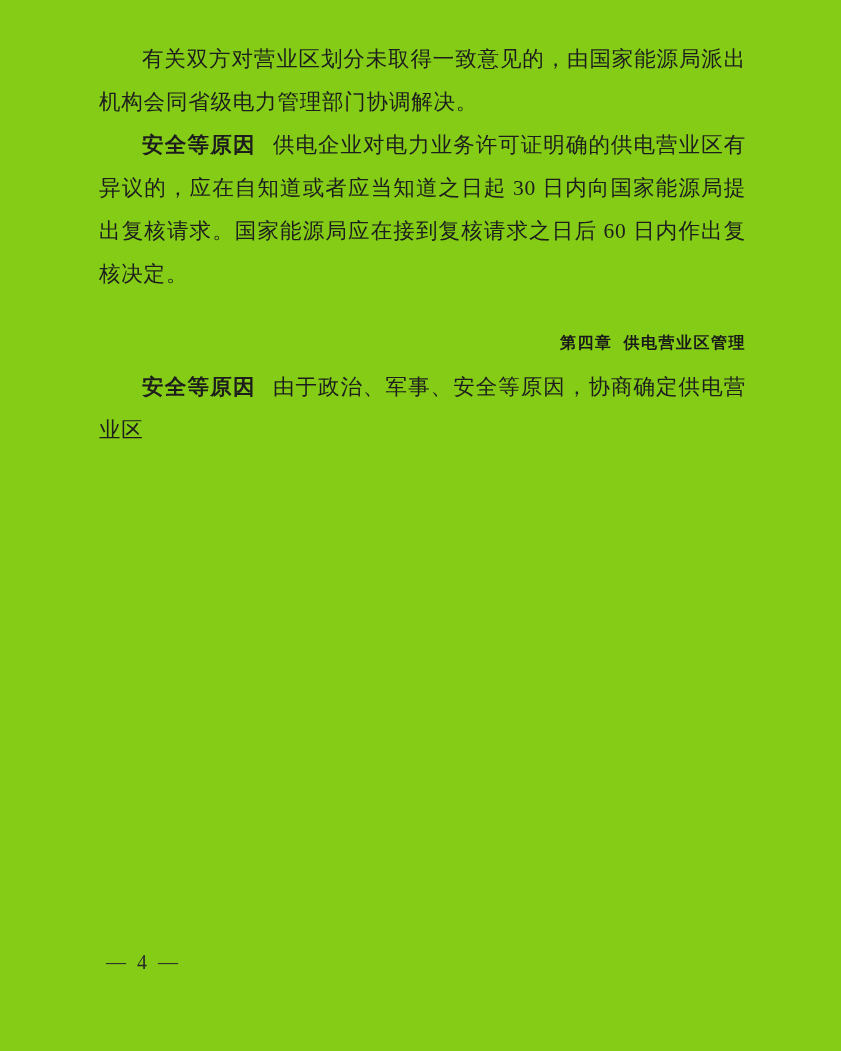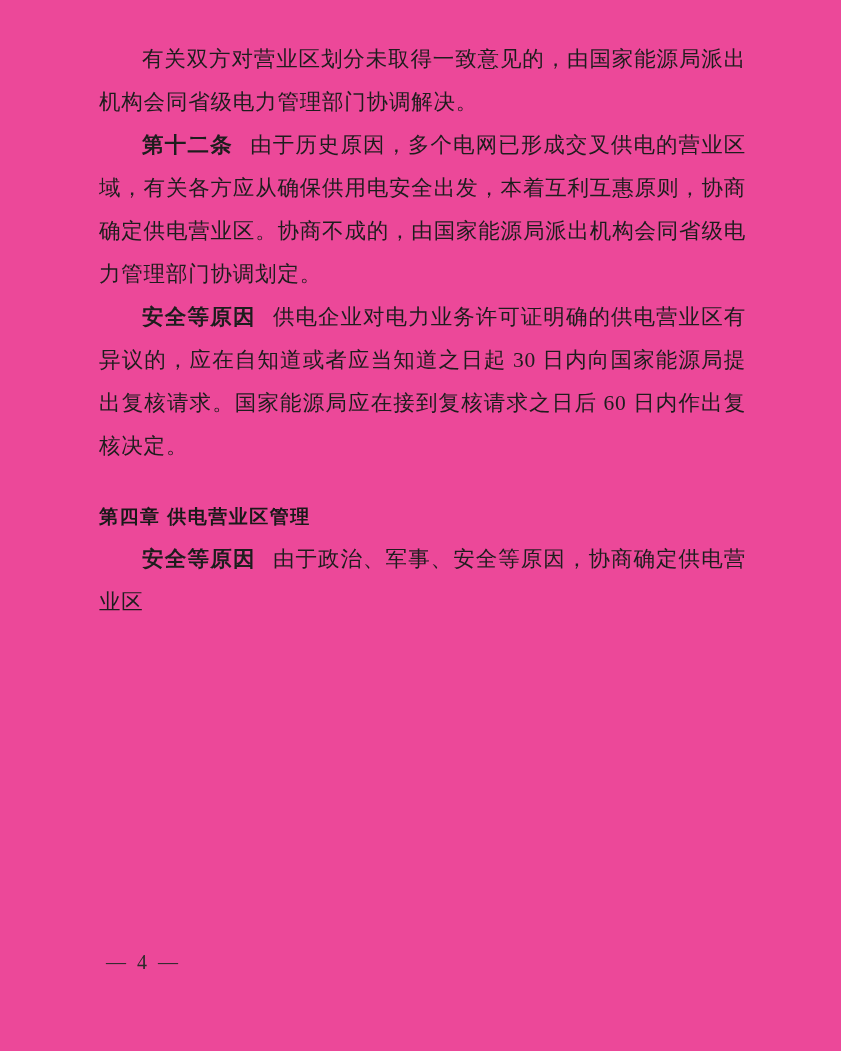--- a/index.html
+++ b/index.html
@@ -4,21 +4,21 @@
 <style>
   html, body {
     margin: 0;
     padding: 0;
     background: #ffffff;
   }
   .page {
     position: relative;
     width: 841px;
     height: 1051px;
-    background: #ec4899;
+    background: #84cc16;
     overflow: hidden;
     font-family: "Liberation Serif", "DejaVu Serif", serif;
     color: #1d1d1d;
   }
   .content {
     position: absolute;
     left: 99px;
     top: 38px;
     width: 647px;
     font-size: 21.5px;
@@ -32,25 +32,25 @@
     letter-spacing: 0.8px;
   }
   .article-no {
     font-family: "Liberation Sans", "DejaVu Sans", sans-serif;
     font-weight: 700;
     margin-right: 0.8em;
     letter-spacing: 1px;
   }
   h2.chapter {
     margin: 27px 0 0 0;
-    font-size: 19px;
+    font-size: 16px;
     line-height: 43px;
-    text-align: left;
+    text-align: right;
     text-indent: 0;
-    font-family: Liberation Sans, sans-serif;
+    font-family: Liberation Mono, monospace;
     font-weight: 700;
     letter-spacing: 1.5px;
     color: #191919;
   }
   .page-number {
     position: absolute;
     left: 106px;
     top: 951px;
     font-size: 20px;
     letter-spacing: 3px;
@@ -59,21 +59,20 @@
   }
 </style>
 </head>
 <body>
 
 <div class="page">
   <div class="content">
 
     <p class="para"><span>有关双方对营业区划分未取得一致意见的，由国家能源局派出机构会同省级电力管理部门协调解决。</span></p>
 
-    <p class="para"><b class="article-no">第十二条</b><span>由于历史原因，多个电网已形成交叉供电的营业区域，有关各方应从确保供用电安全出发，本着互利互惠原则，协商确定供电营业区。协商不成的，由国家能源局派出机构会同省级电力管理部门协调划定。</span></p>
 
 
     <p class="para"><b class="article-no">安全等原因</b><span>供电企业对电力业务许可证明确的供电营业区有异议的，应在自知道或者应当知道之日起 30 日内向国家能源局提出复核请求。国家能源局应在接到复核请求之日后 60 日内作出复核决定。</span></p>
 
     <h2 class="chapter">第四章 供电营业区管理</h2>
 
 
 
     <p class="para"><b class="article-no">安全等原因</b><span>由于政治、军事、安全等原因，协商确定供电营业区</span></p>
 

